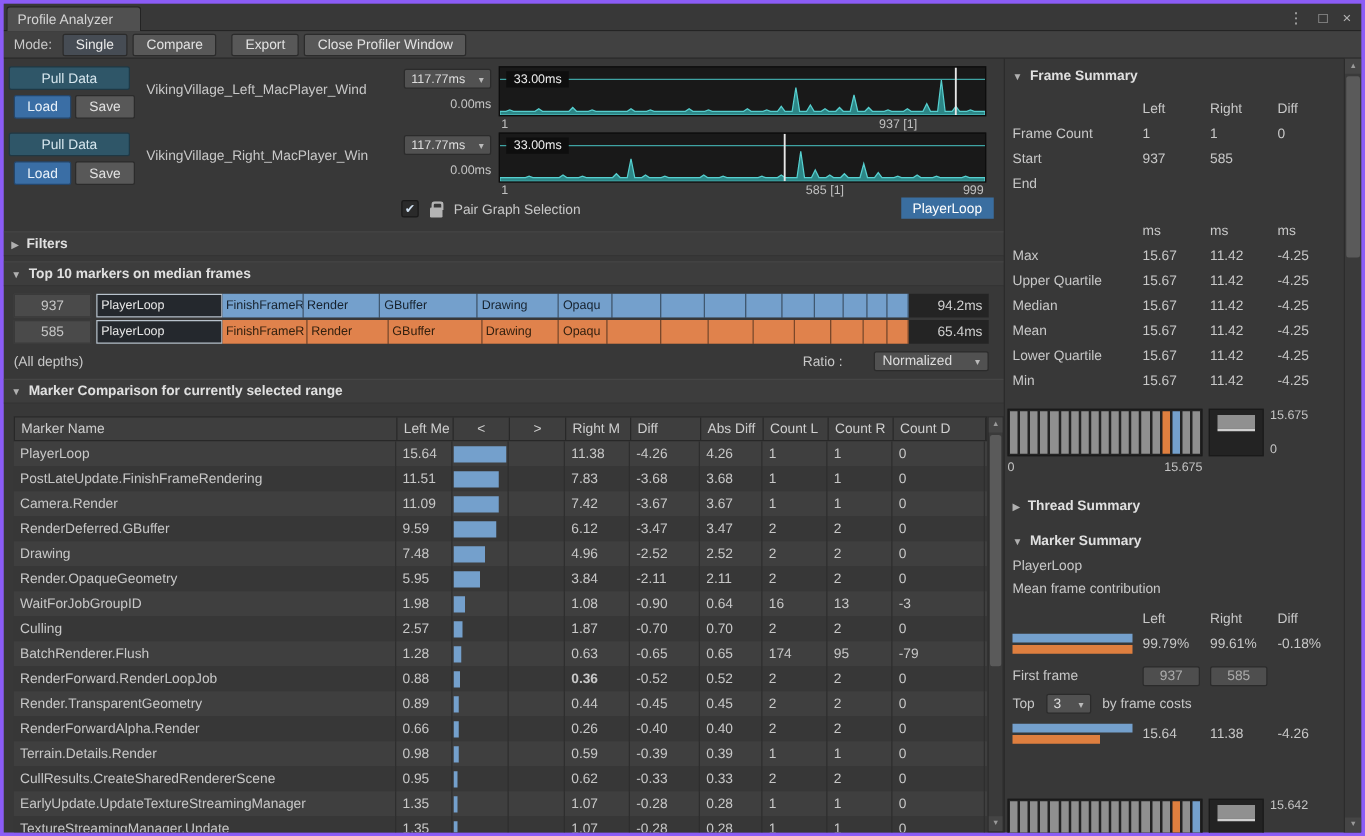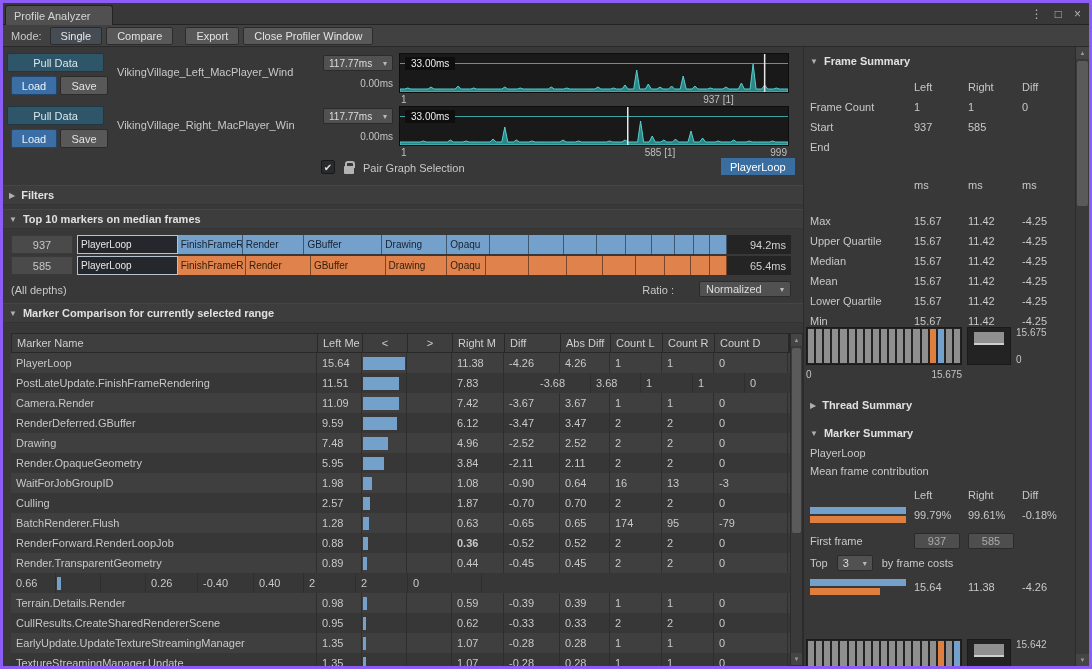--- a/index.html
+++ b/index.html
@@ -286,21 +286,21 @@
         <div class="cc" style="width: 74px;">0</div>
       </div>
       <div class="crow odd">
         <div class="cc" style="width: 306px;">PostLateUpdate.FinishFrameRendering</div>
         <div class="cc" style="width: 45px;">11.51</div>
         <div class="cc barcell" style="width: 45px;">
           <div class="lbar" style="width: 86.4%;"></div>
         </div>
         <div class="cc" style="width: 45px;"></div>
         <div class="cc" style="width: 52px;">7.83</div>
-        <div class="cc" style="width: 56px; margin-left: 31px;">-3.68</div>
+        <div class="cc" style="width: 56px;">-3.68</div>
         <div class="cc" style="width: 50px;">3.68</div>
         <div class="cc" style="width: 52px;">1</div>
         <div class="cc" style="width: 52px;">1</div>
         <div class="cc" style="width: 74px;">0</div>
       </div>
       <div class="crow">
         <div class="cc" style="width: 306px;">Camera.Render</div>
         <div class="cc" style="width: 45px;">11.09</div>
         <div class="cc barcell" style="width: 45px;">
           <div class="lbar" style="width: 86.2%;"></div>
@@ -419,20 +419,21 @@
         </div>
         <div class="cc" style="width: 45px;"></div>
         <div class="cc" style="width: 52px; text-align: right;">0.44</div>
         <div class="cc" style="width: 56px;">-0.45</div>
         <div class="cc" style="width: 50px;">0.45</div>
         <div class="cc" style="width: 52px;">2</div>
         <div class="cc" style="width: 52px;">2</div>
         <div class="cc" style="width: 74px;">0</div>
       </div>
       <div class="crow odd">
+        <div class="cc" style="width: 306px;">RenderForwardAlpha.Render</div>
         <div class="cc" style="width: 45px;">0.66</div>
         <div class="cc barcell" style="width: 45px;">
           <div class="lbar" style="width: 9.4%;"></div>
         </div>
         <div class="cc" style="width: 45px;"></div>
         <div class="cc" style="width: 52px;">0.26</div>
         <div class="cc" style="width: 56px;">-0.40</div>
         <div class="cc" style="width: 50px;">0.40</div>
         <div class="cc" style="width: 52px;">2</div>
         <div class="cc" style="width: 52px;">2</div>
@@ -536,21 +537,21 @@
         </div>
       </div>
     <div class="r-abs" id="fs-units" style="top:128px">
         <div class="r-grid">
           <span></span>
           <span>ms</span>
           <span>ms</span>
           <span>ms</span>
         </div>
       </div>
-    <div class="r-abs" id="fs-stats" style="top:164px">
+    <div class="r-abs" id="fs-stats" style="top:148px">
         <div class="r-grid">
           <span>Max</span>
           <span>15.67</span>
           <span>11.42</span>
           <span>-4.25</span>
         </div>
         <div class="r-grid">
           <span>Upper Quartile</span>
           <span>15.67</span>
           <span>11.42</span>

